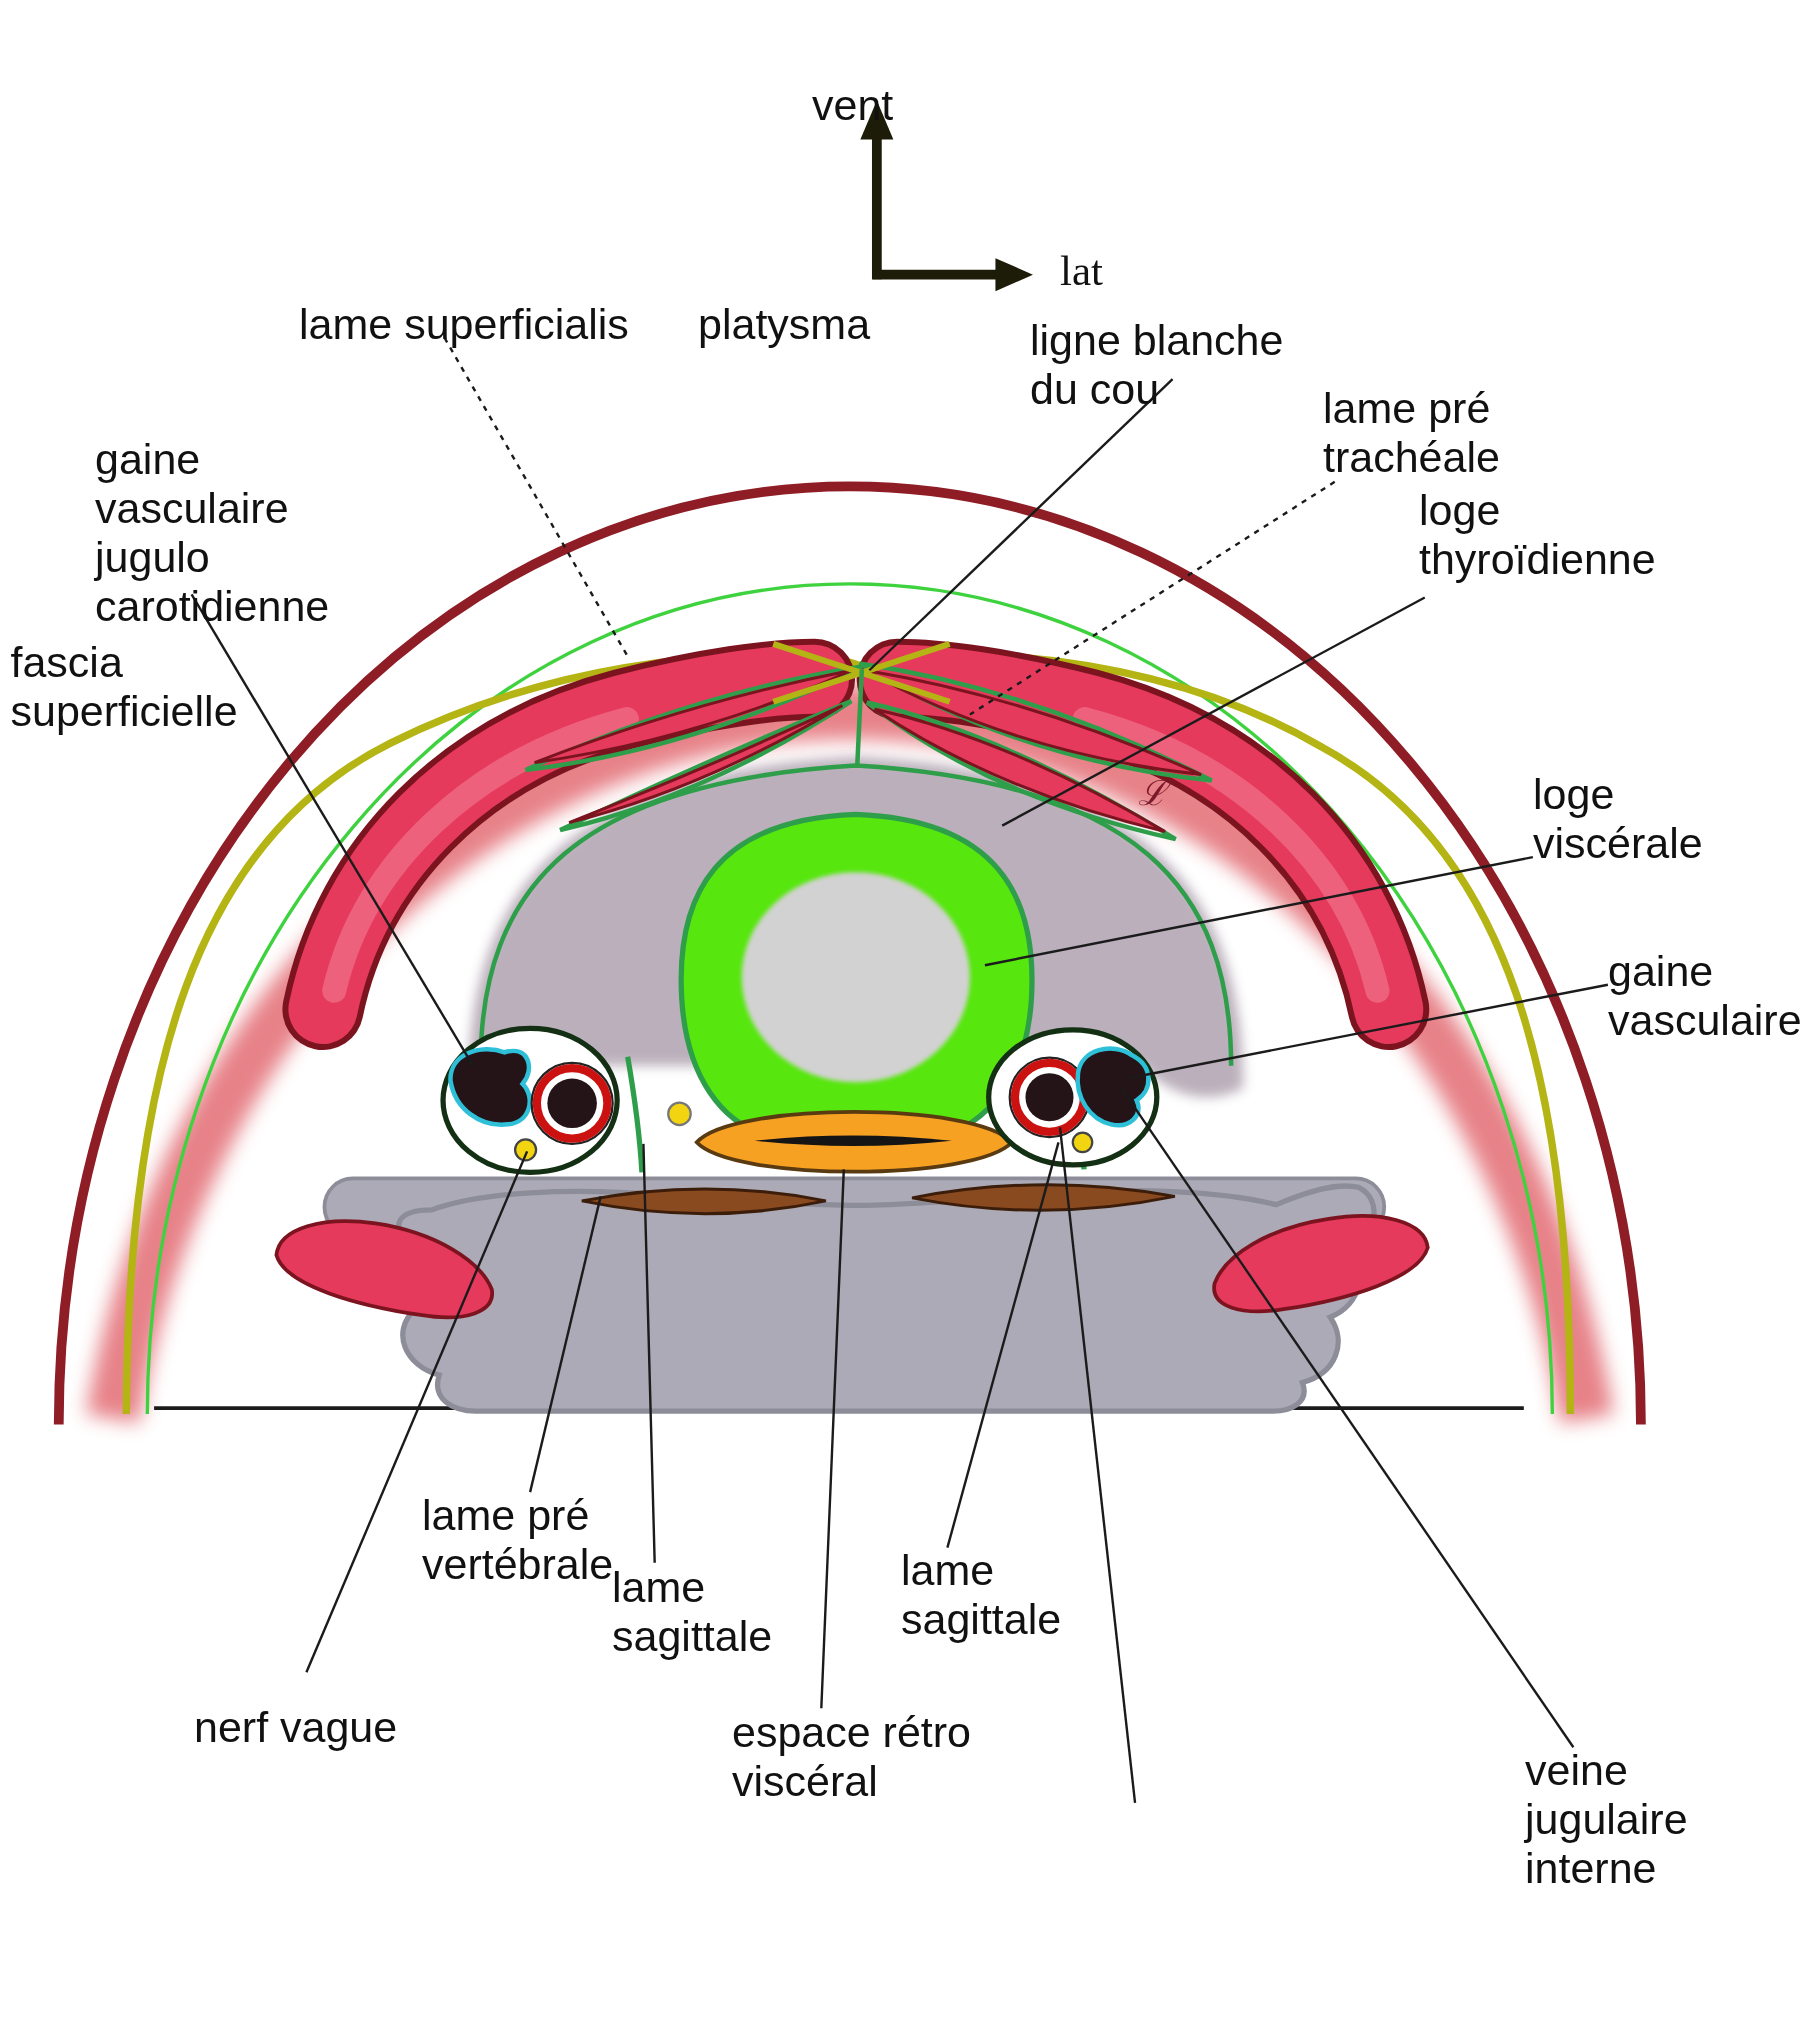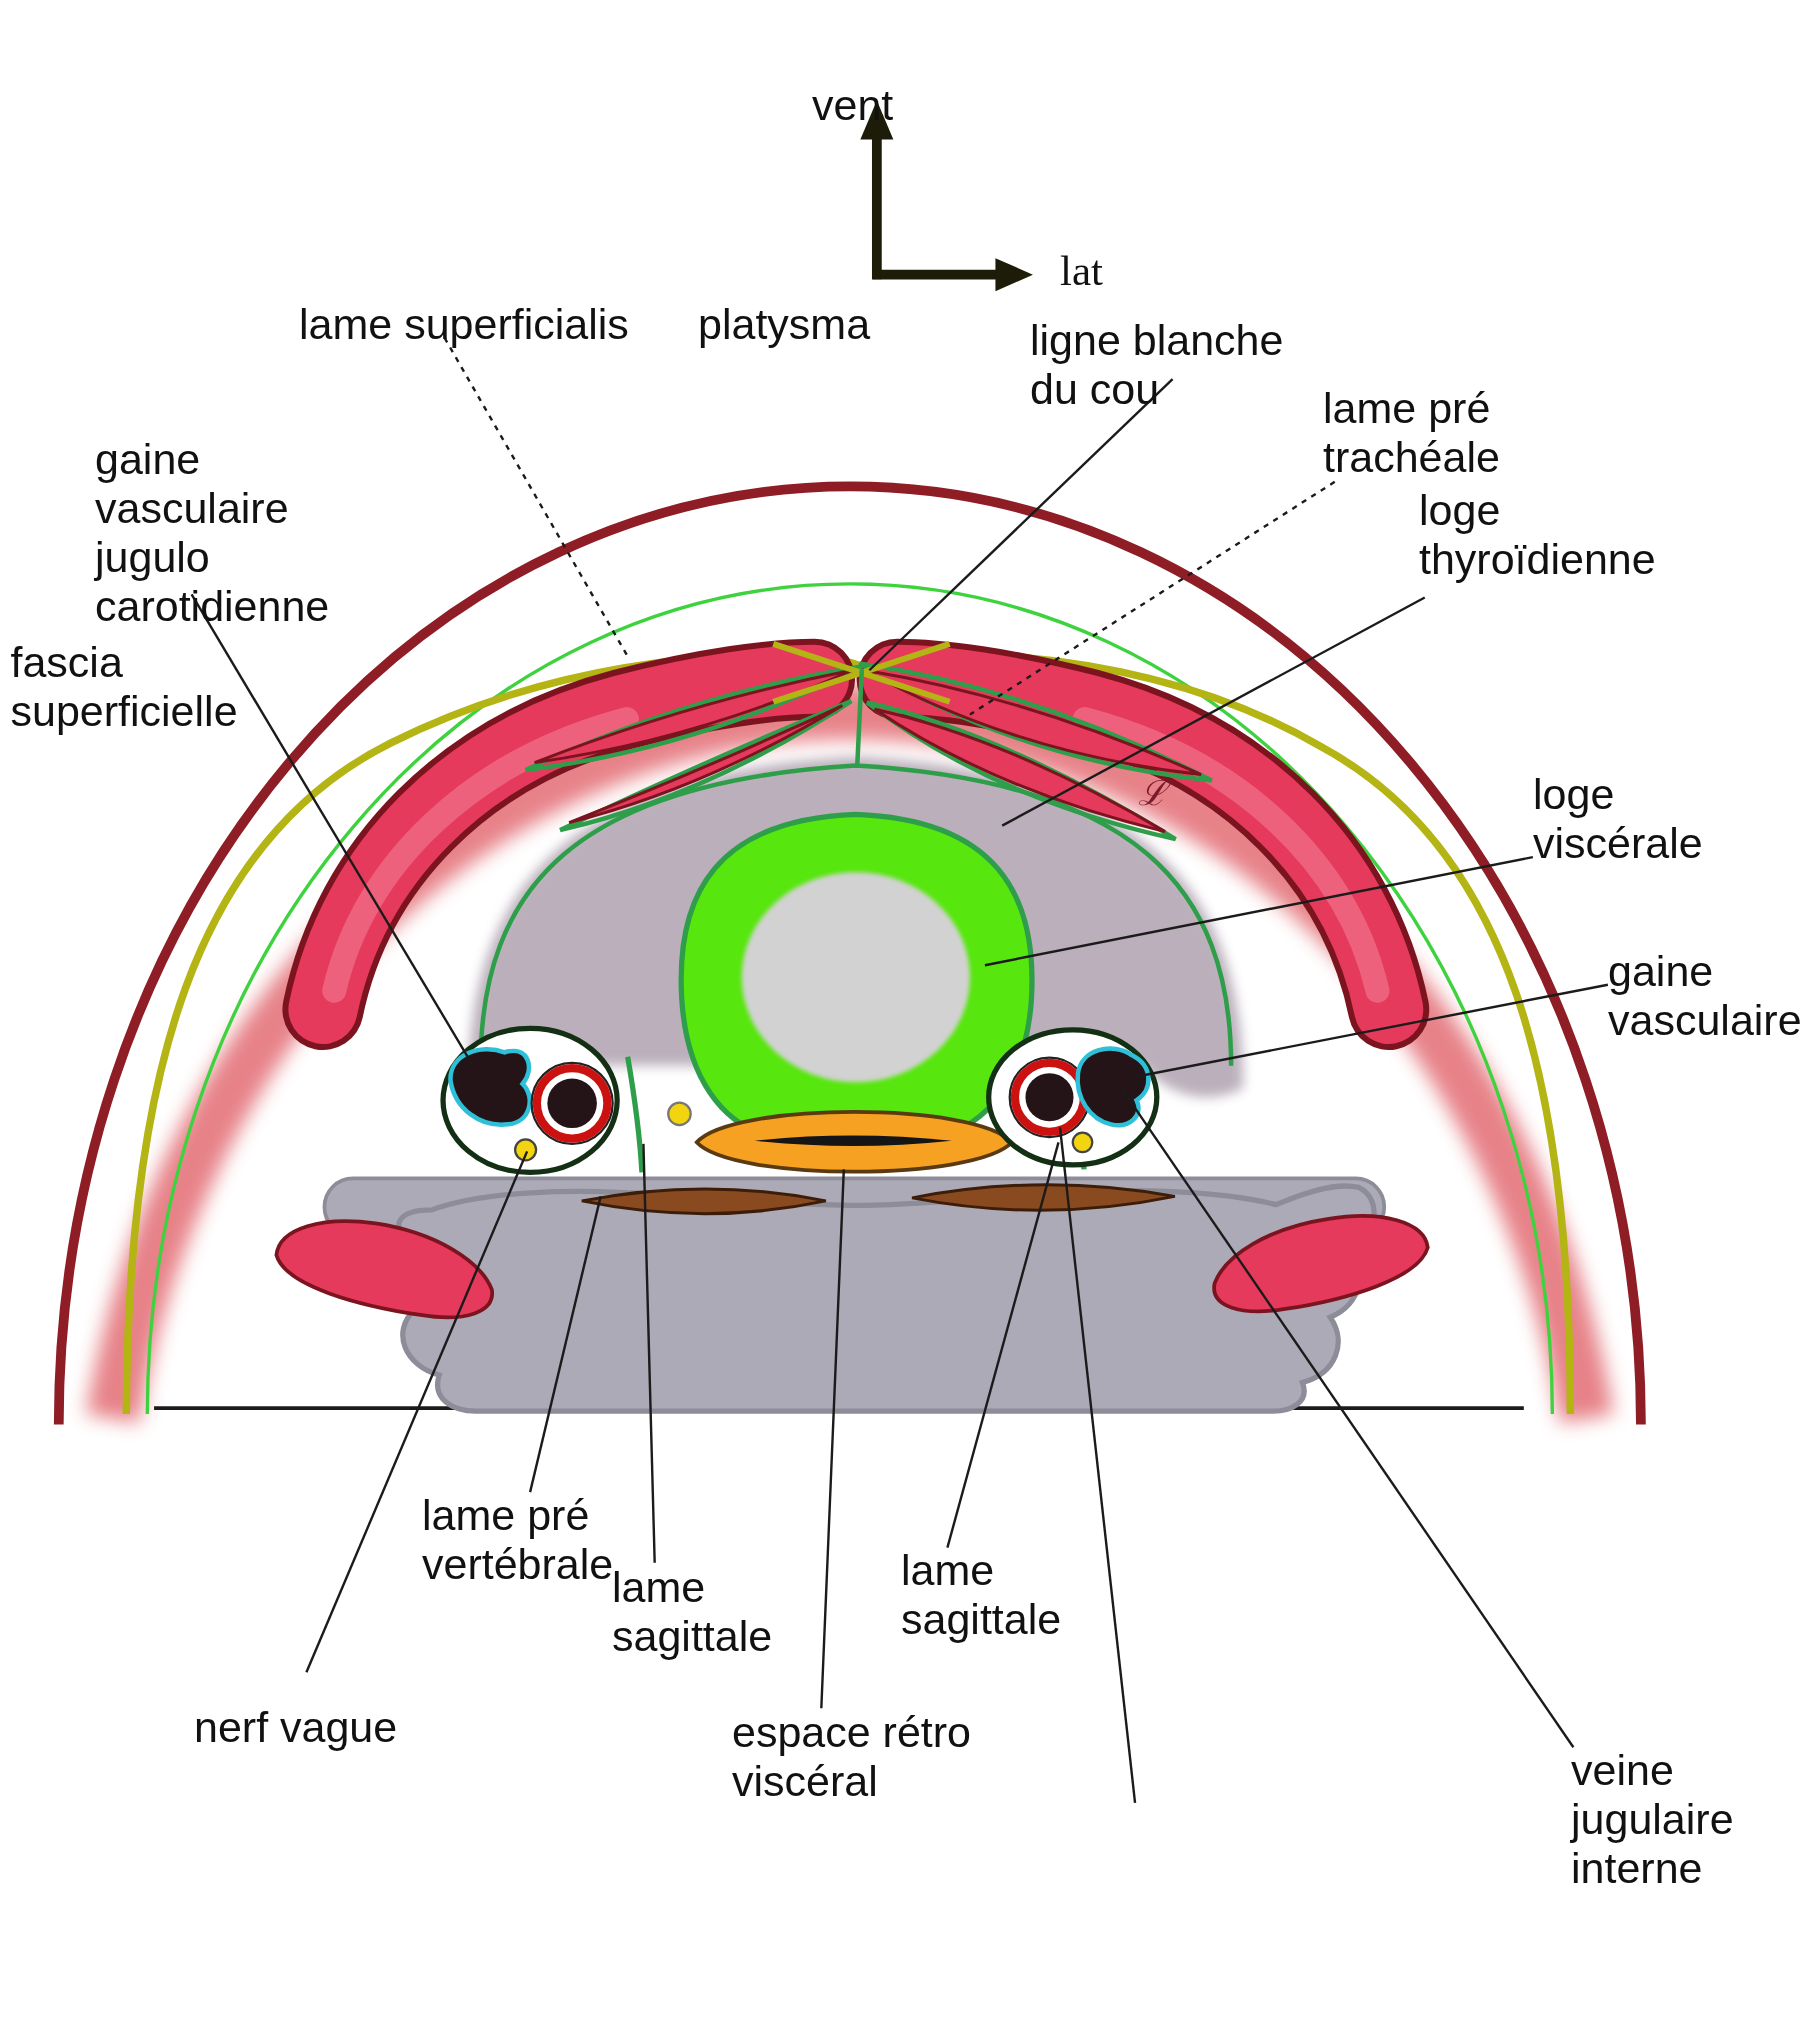--- a/index.html
+++ b/index.html
@@ -160,18 +160,18 @@
 vasculaire</div>
   <div class="label" style="left:422px;top:1491px;">lame pré
 vertébrale</div>
   <div class="label" style="left:612px;top:1563px;">lame
 sagittale</div>
   <div class="label" style="left:901px;top:1546px;">lame
 sagittale</div>
   <div class="label" style="left:194px;top:1656px;margin-top:47px;">nerf vague</div>
   <div class="label" style="left:732px;top:1708px;">espace rétro
 viscéral</div>
-  <div class="label" style="left:1525px;top:1746px;margin-left:46px;">veine
+  <div class="label" style="left:1525px;top:1746px;">veine
 jugulaire
 interne</div>
 
 </div>
 
 
 </body></html>

